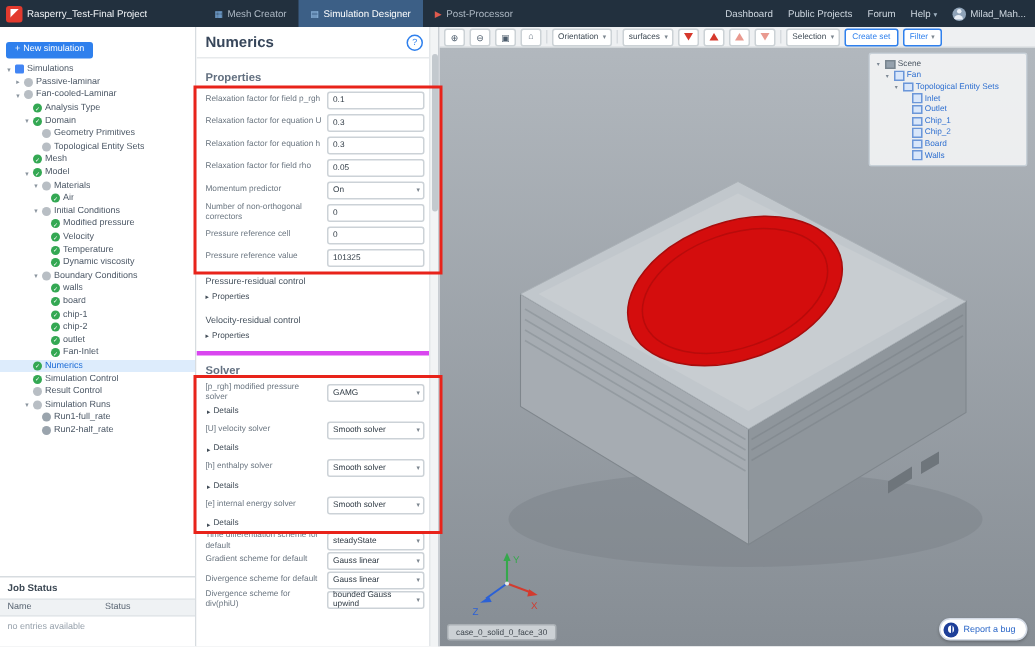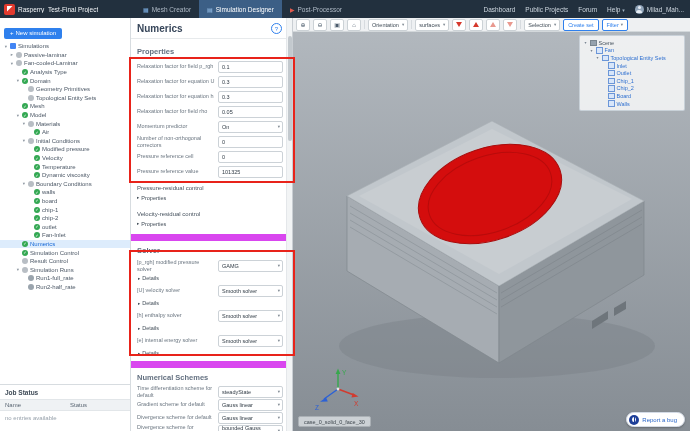--- a/index.html
+++ b/index.html
@@ -48,21 +48,21 @@
   .js-col{flex:1;font-size:6px;color:#5a6673;padding:2px 5px;}
   .js-empty{font-size:6px;color:#98a2ac;padding:4px 5px 10px;}
 
   
   .panel{position:absolute;left:131px;top:18px;width:161px;bottom:0;background:#fff;border-right:1px solid #c9ced3;
          overflow:hidden;z-index:10;}
   .p-title-row{display:flex;align-items:center;justify-content:space-between;padding:5px 10px 4px 6px;border-bottom:1px solid #e7eaec;}
   .p-title{font-size:10px;color:#37465a;font-weight:700;}
   .help-ic{width:9px;height:9px;border:1px solid #2f80ed;border-radius:50%;color:#2f80ed;font-size:6px;
            display:flex;align-items:center;justify-content:center;flex:none;}
-  .sec-head{font-size:7.5px;font-weight:700;color:#637080;padding:5px 6px 3px;margin-top:3px;border-top:7px solid #d946ef;}
+  .sec-head{font-size:7.5px;font-weight:700;color:#637080;padding:5px 6px 3px;margin-top:3px;border-top:3px solid #d946ef;}
   .frow{display:flex;align-items:center;gap:3px;min-height:15px;padding:0 9px 0 6px;}
   .flabel{width:78px;flex:none;font-size:5.5px;line-height:6.5px;color:#6b7681;}
   .tinput,.tselect{flex:1;height:10px;border:1px solid #ccd2d7;border-radius:2px;background:#fff;font-size:5.5px;
                    color:#2f3a44;display:flex;align-items:center;padding:0 3px;min-width:0;}
   .tselect{justify-content:space-between;padding-right:2px;}
   .scaret{color:#7c868f;font-size:4.5px;flex:none;}
   .details-row{display:flex;align-items:center;gap:2px;height:10px;padding-left:7px;font-size:5.5px;color:#424d58;}
   .dcaret{font-size:4.5px;color:#424d58;}
   .res-block{padding:3px 9px 3px 6px;}
   .res-label{font-size:6px;color:#46525e;margin:3px 0 2px;}
@@ -416,21 +416,20 @@
             <span class="selval">Smooth solver</span>
             <span class="scaret">▾</span>
           </div>
         </div>
         <div class="details-row">
           <span class="dcaret">▸</span>
           <span>Details</span>
         </div>
       </div>
 
-    <div class="sec-head">Numerical Schemes</div>
     <div id="schemes-fields">
         <div class="frow">
           <div class="flabel">Time differentiation scheme for default</div>
           <div class="tselect">
             <span class="selval">steadyState</span>
             <span class="scaret">▾</span>
           </div>
         </div>
         <div class="frow">
           <div class="flabel">Gradient scheme for default</div>

